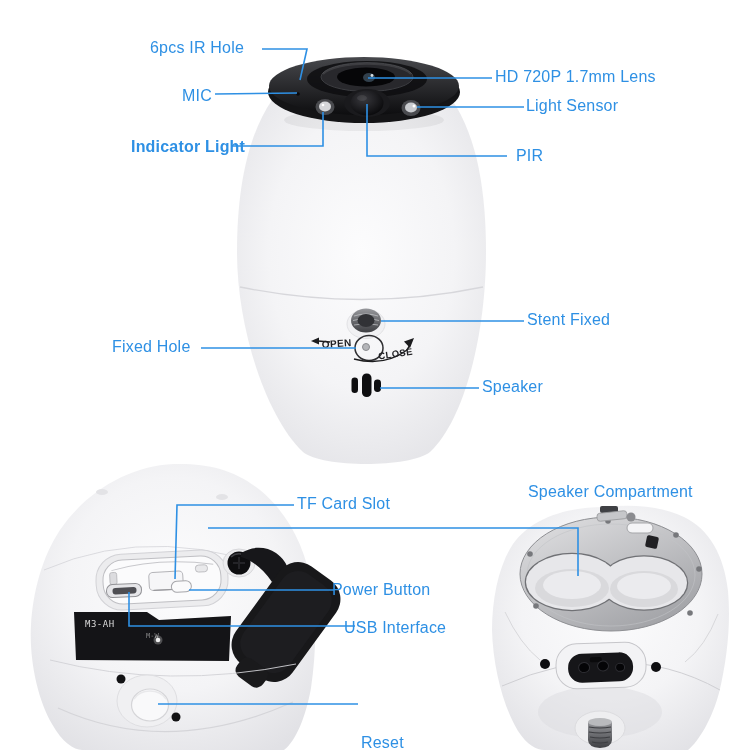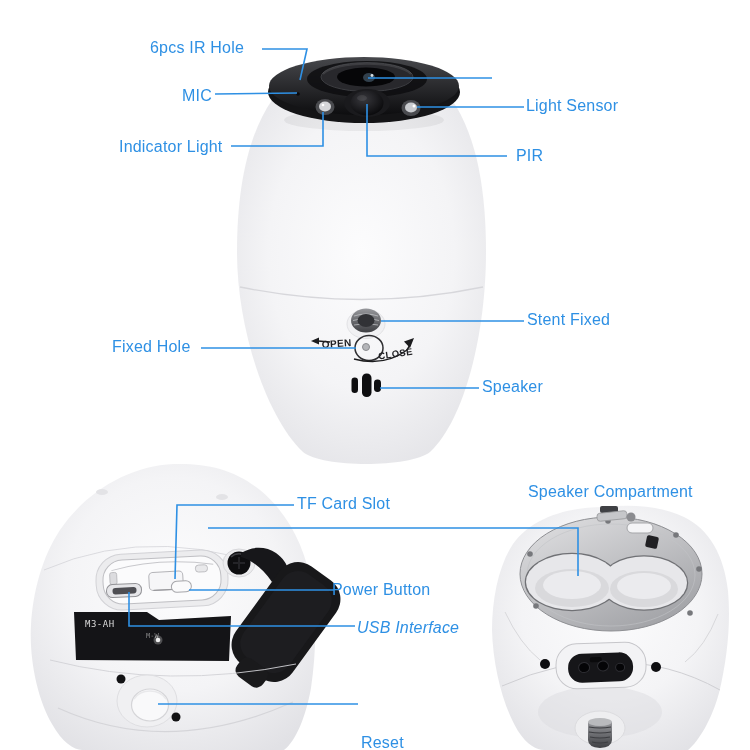--- a/index.html
+++ b/index.html
@@ -209,25 +209,26 @@
     <path d="M175,579 L177,505 L294,505"></path>
     <path d="M208,528 L578,528 L578,576"></path>
     <path d="M189,590 L334,590"></path>
     <path d="M129,592 L129,626 L355,626"></path>
     <path d="M158,704 L358,704"></path>
   </g>
 </svg>
 
 <div class="label" style="left:150px;top:38px;">6pcs IR Hole</div>
 <div class="label" style="left:182px;top:86px;">MIC</div>
-<div class="label" style="left:119px;top:137px;">Indicator Light</div>
+<div class="label" style="left:131px;top:137px;font-weight:bold;">Indicator Light</div>
+<div class="label" style="left:495px;top:67px;">HD 720P 1.7mm Lens</div>
 <div class="label" style="left:526px;top:96px;">Light Sensor</div>
 <div class="label" style="left:516px;top:146px;">PIR</div>
 <div class="label" style="left:527px;top:310px;">Stent Fixed</div>
 <div class="label" style="left:112px;top:337px;">Fixed Hole</div>
 <div class="label" style="left:482px;top:377px;">Speaker</div>
 <div class="label" style="left:297px;top:494px;">TF Card Slot</div>
 <div class="label" style="left:528px;top:482px;">Speaker Compartment</div>
 <div class="label" style="left:332px;top:580px;">Power Button</div>
-<div class="label" style="left:357px;top:618px;font-style:italic;">USB Interface</div>
+<div class="label" style="left:344px;top:618px;">USB Interface</div>
 <div class="label" style="left:361px;top:733px;">Reset</div>
 
 </div>
 
 </body></html>

